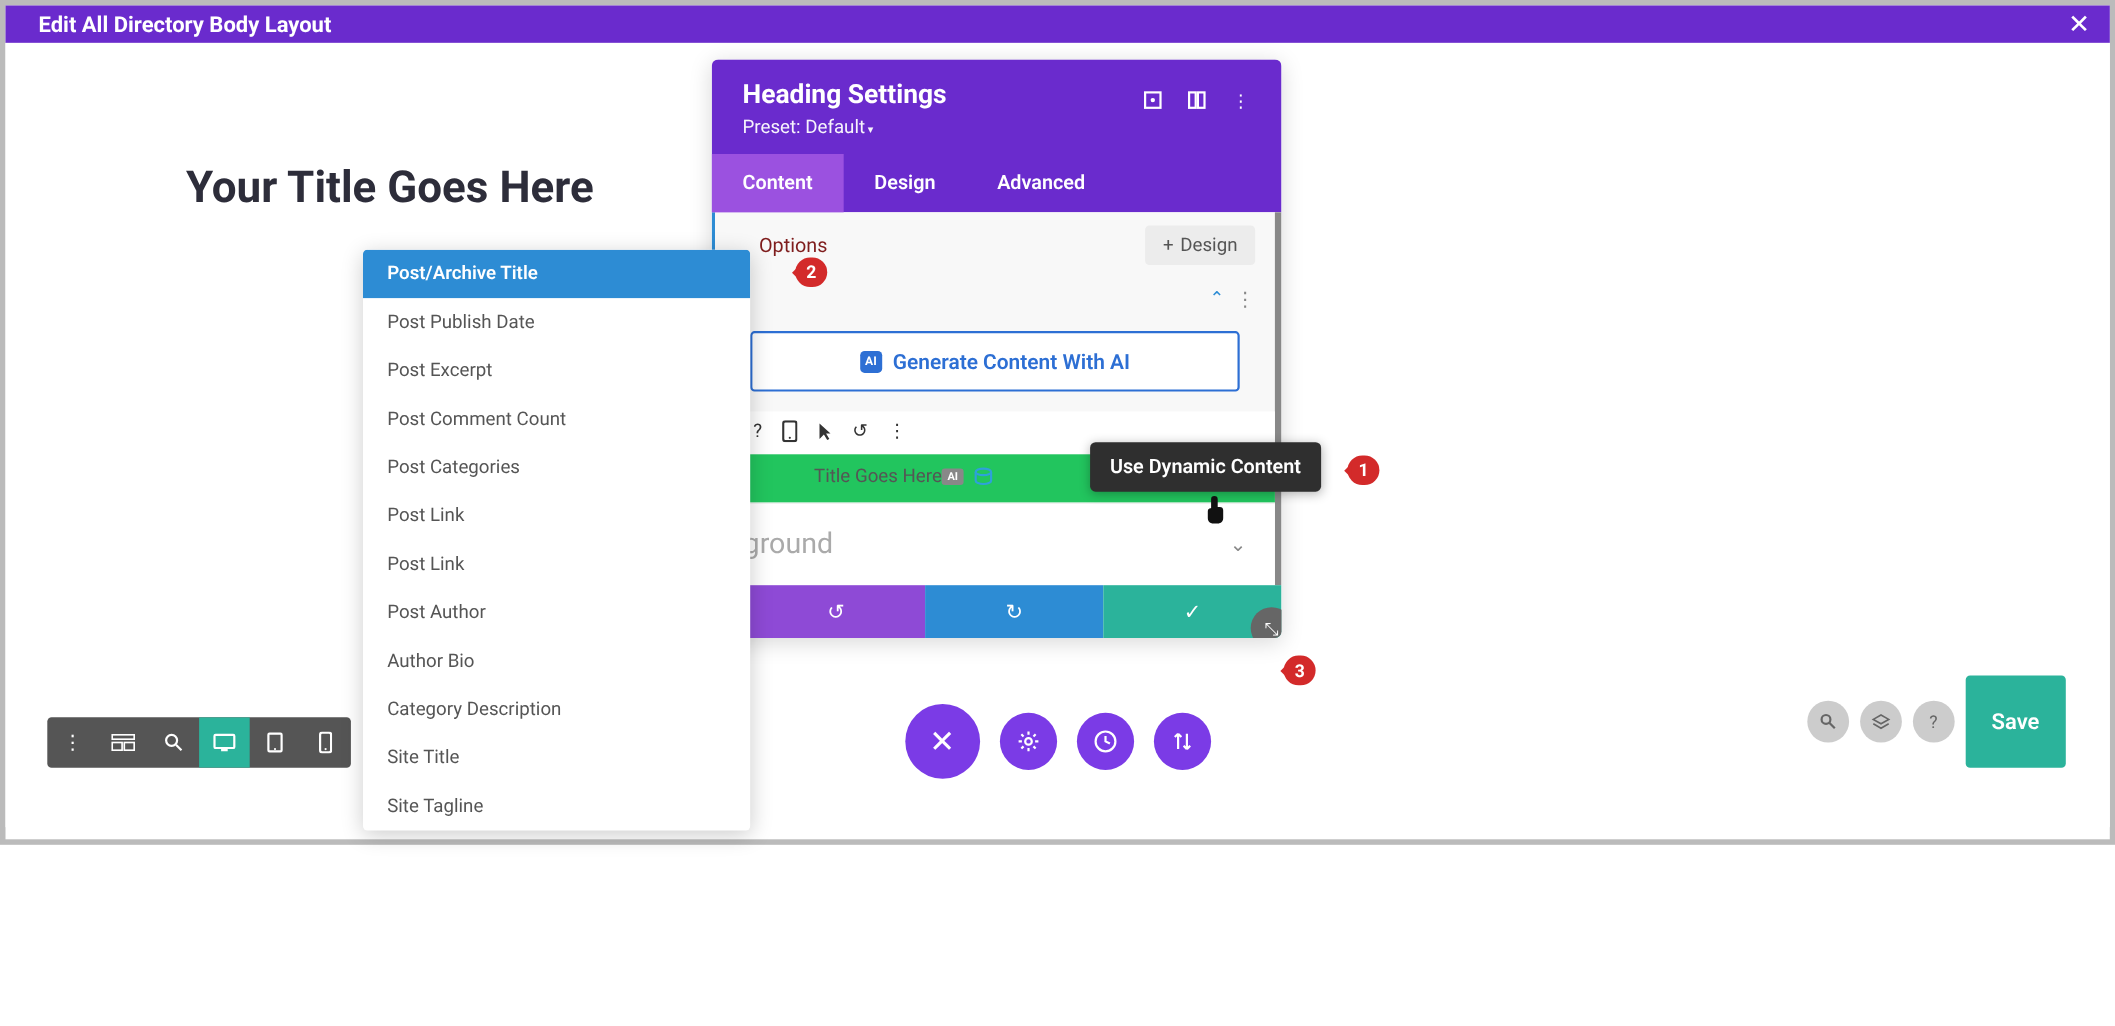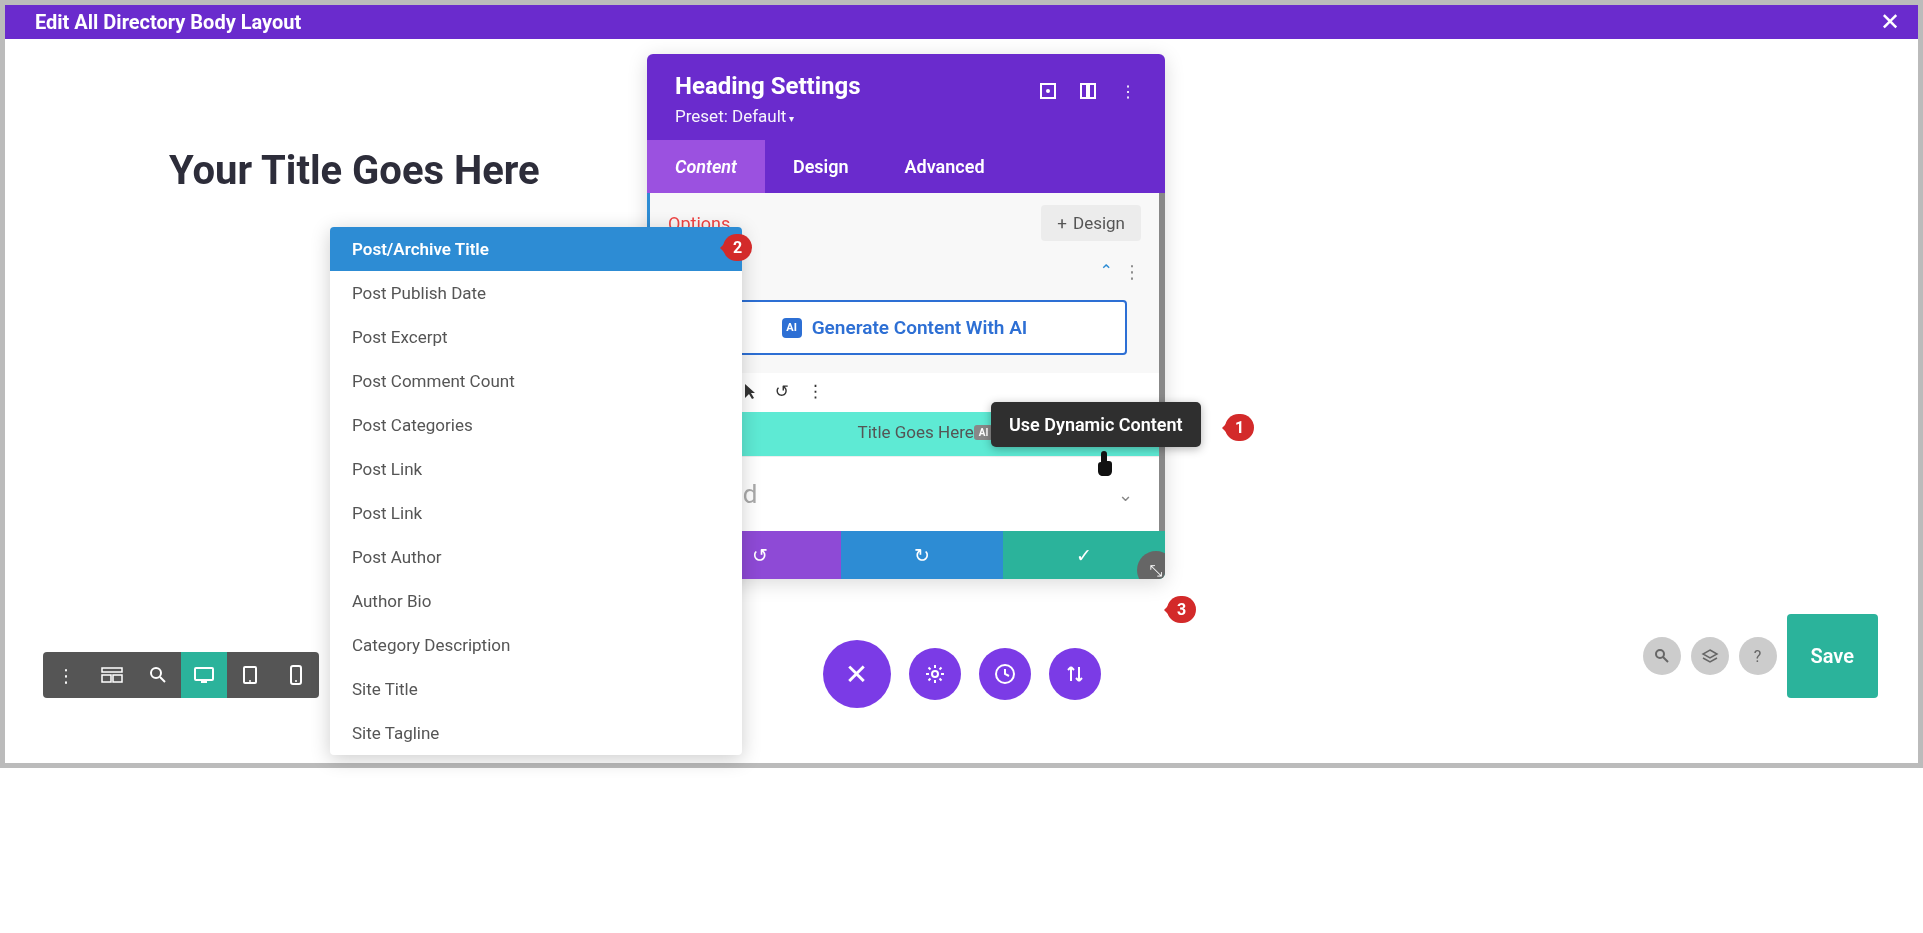--- a/index.html
+++ b/index.html
@@ -20,58 +20,58 @@
 .panel-header { background: #6a2bcd; color: #fff; padding: 18px 28px 14px 28px; position: relative; }
 .panel-header-row { display: flex; align-items: flex-end; justify-content: space-between; }
 .panel-title { font-size: 24px; font-weight: 700; }
 .panel-header-icons { display: flex; gap: 22px; align-items: center; }
 .panel-header-icons .icon { width: 18px; height: 18px; cursor: pointer; display: flex; align-items: center; justify-content: center; }
 .panel-preset { font-size: 17px; margin-top: 6px; opacity: 0.95; }
 .panel-preset::after { content: " ▾"; font-size: 10px; }
 
 .panel-tabs { display: flex; background: #6a2bcd; }
 .panel-tab { padding: 16px 28px; color: #fff; font-size: 18px; font-weight: 600; cursor: pointer; }
-.panel-tab.active { background: #9b51e0; font-style: italic; }
+.panel-tab.active { background: #9b51e0; }
 
 .panel-body { background: #f8f8f8; padding: 0; border-left: 3px solid #2d8cd4; border-right: 6px solid #888; }
 
 .options-row { display: flex; align-items: center; justify-content: space-between; padding: 12px 18px; }
-.options-label { color: #ef4444; font-size: 18px; }
+.options-label { color: #7f1d1d; font-size: 18px; margin-left: 22px; }
 .filter-btn { background: #ececec; border-radius: 4px; padding: 8px 16px; color: #555; font-size: 17px; display: flex; align-items: center; gap: 6px; cursor: pointer; }
 
 .section-row { display: flex; justify-content: flex-end; padding: 8px 18px; gap: 10px; }
 .section-row .chevron { color: #2d8cd4; font-size: 16px; cursor: pointer; }
 .section-row .dots { color: #888; font-size: 18px; cursor: pointer; }
 
 .ai-button { margin: 10px 32px 18px 32px; border: 2px solid #2d6fd4; border-radius: 4px; padding: 14px 0; text-align: center; color: #2d6fd4; font-size: 19px; font-weight: 600; display: flex; align-items: center; justify-content: center; gap: 10px; cursor: pointer; background: #fff; }
 .ai-icon { background: #2d6fd4; color: #fff; border-radius: 4px; width: 20px; height: 20px; display: flex; align-items: center; justify-content: center; font-size: 11px; font-weight: 700; }
 
 .toolbar-row { display: flex; align-items: center; gap: 18px; padding: 6px 20px 10px 94px; background: #fff; }
 .toolbar-row .tool-text { color: #666; font-size: 19px; margin-left: -88px; }
 .toolbar-row .tool-icon { color: #333; font-size: 17px; cursor: pointer; }
 
-.input-row { padding: 10px 20px 14px 90px; background: #5eead4; display: flex; align-items: center; justify-content: center; }
+.input-row { padding: 10px 20px 14px 90px; background: #22c55e; display: flex; align-items: center; justify-content: flex-start; }
 .input-row .input-text { color: #555; font-size: 17px; }
 .input-row .input-icons { display: flex; gap: 8px; align-items: center; }
 .ai-badge { background: #888; color: #fff; border-radius: 3px; padding: 2px 5px; font-size: 10px; font-weight: 700; }
 .dynamic-icon { color: #2ea1d9; font-size: 17px; cursor: pointer; }
 
 .background-row { padding: 22px 26px; background: #fff; display: flex; align-items: center; justify-content: space-between; border-top: 1px solid #eee; }
 .background-label { color: #aaa; font-size: 26px; }
 
 .panel-footer { display: flex; height: 48px; }
 .footer-btn { flex: 1; display: flex; align-items: center; justify-content: center; color: #fff; font-size: 19px; cursor: pointer; }
 .footer-cancel { background: #e05a4a; flex: 0 0 32px; }
 .footer-undo { background: #8e4ad6; }
 .footer-redo { background: #2d8cd4; }
 .footer-save { background: #2bb39b; }
 
 .resize-handle { position: absolute; right: -10px; bottom: -10px; width: 38px; height: 38px; background: #666; border-radius: 50%; display: flex; align-items: center; justify-content: center; color: #fff; cursor: pointer; }
 
-.dropdown-menu { position: absolute; left: 325px; top: 188px; width: 412px; background: #fff; box-shadow: 0 4px 20px rgba(0,0,0,0.2); border-radius: 4px; overflow: hidden; z-index: 10; }
+.dropdown-menu { position: absolute; left: 325px; top: 188px; width: 352px; background: #fff; box-shadow: 0 4px 20px rgba(0,0,0,0.2); border-radius: 4px; overflow: hidden; z-index: 10; }
 .dropdown-item { padding: 12px 22px; font-size: 17px; color: #555; cursor: pointer; }
 .dropdown-item.active { background: #2d8cd4; color: #fff; font-weight: 600; }
 
 .tooltip { position: absolute; left: 986px; top: 363px; background: #2f2f2f; color: #fff; padding: 12px 18px; border-radius: 5px; font-size: 18px; font-weight: 600; box-shadow: 0 2px 10px rgba(0,0,0,0.3); }
 .cursor-hand { position: absolute; left: 1090px; top: 410px; font-size: 24px; pointer-events: none; }
 
 .badge { position: absolute; background: #d32a2a; color: #fff; border-radius: 14px; padding: 4px 10px; font-size: 16px; font-weight: 700; min-width: 28px; text-align: center; z-index: 20; }
 .badge::before { content: ""; position: absolute; left: -10px; top: 50%; transform: translateY(-50%); border: 7px solid transparent; border-right-color: #d32a2a; }
 .badge-1 { left: 1220px; top: 375px; }
 .badge-2 { left: 718px; top: 195px; }

